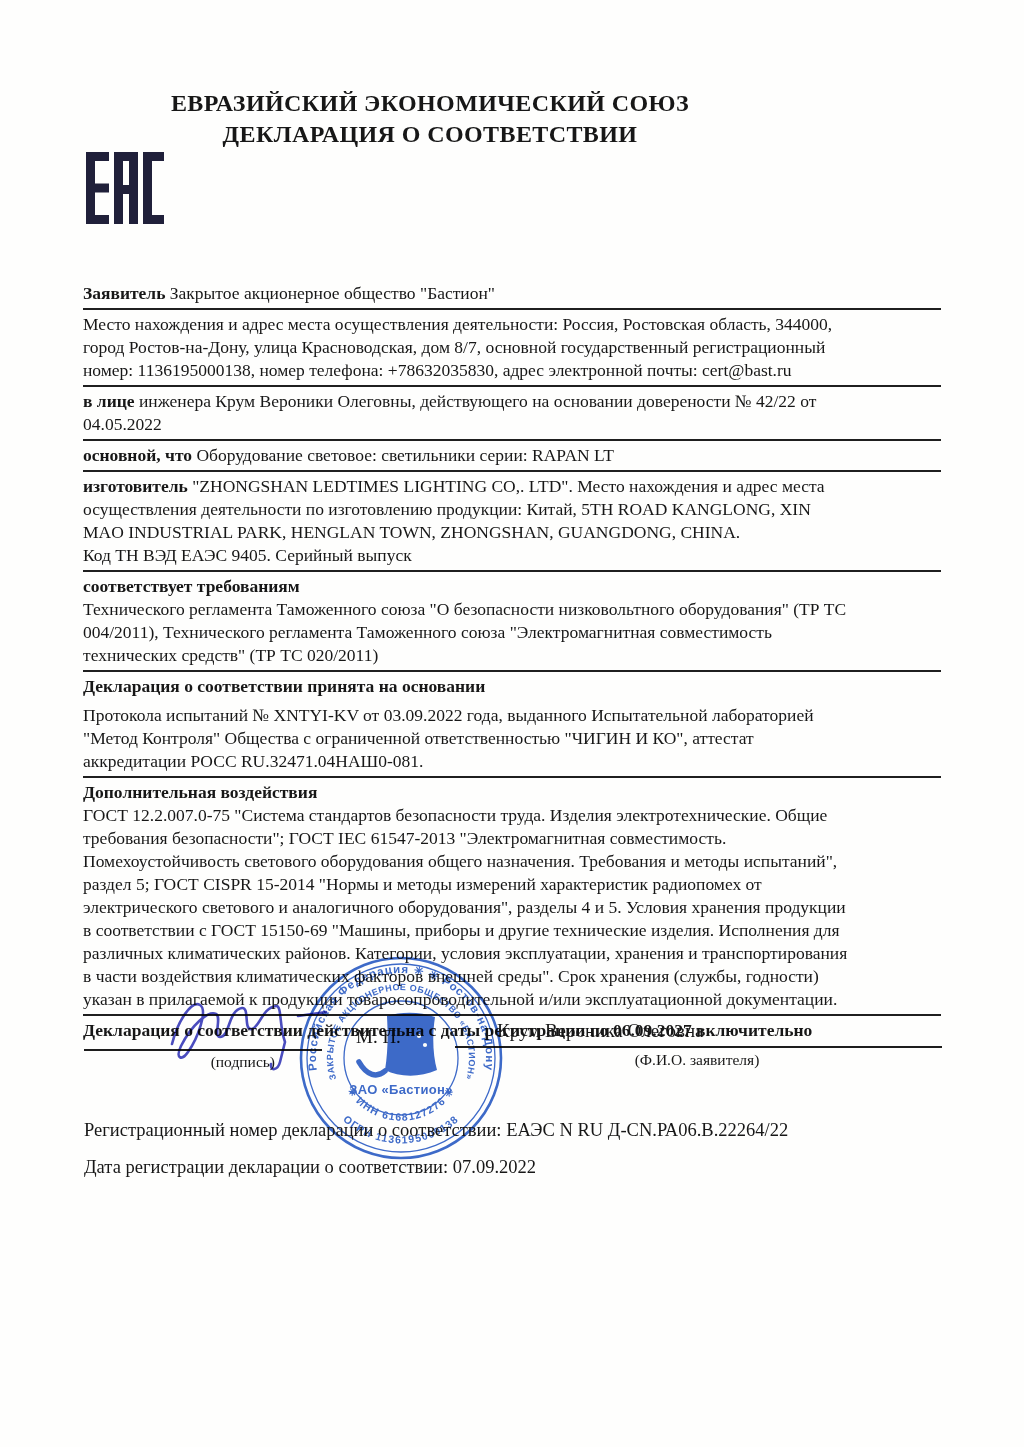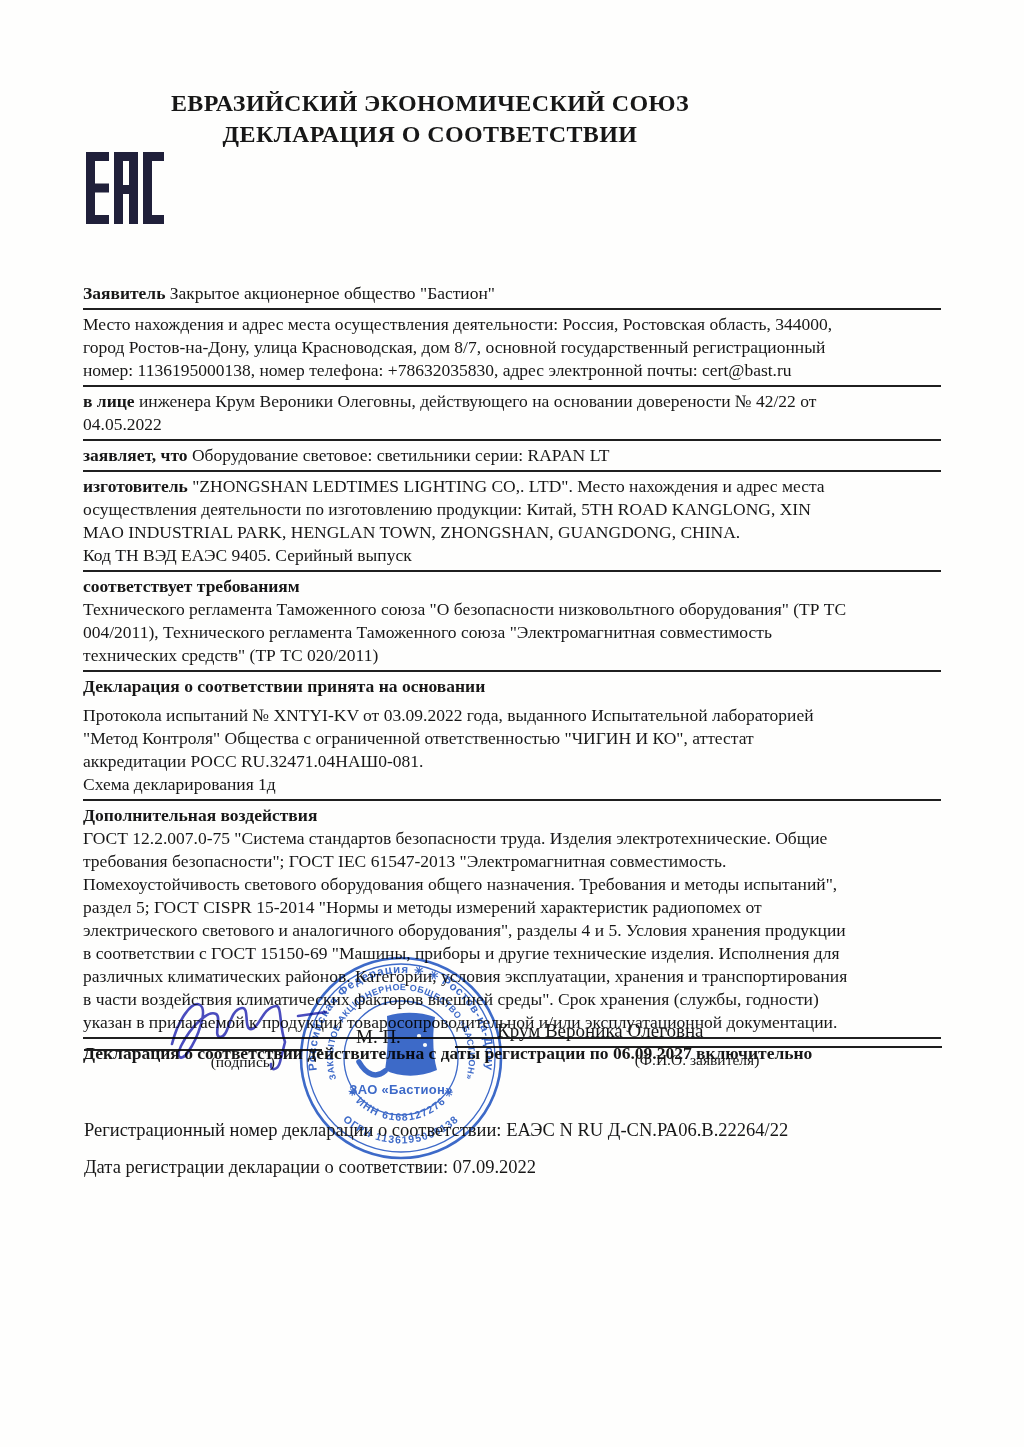--- a/index.html
+++ b/index.html
@@ -81,21 +81,21 @@
 город Ростов-на-Дону, улица Красноводская, дом 8/7, основной государственный регистрационный
 номер: 1136195000138, номер телефона: +78632035830, адрес электронной почты: cert@bast.ru</span>
     </div>
 
     <div class="sec">
       <span class="b">в лице</span><span class="prewrap"> инженера Крум Вероники Олеговны, действующего на основании доверености № 42/22 от
 04.05.2022</span>
     </div>
 
     <div class="sec">
-      <span class="b">заявляет, что</span><span class="prewrap"> Оборудование световое: светильники серии: RAPAN LT</span>
+      <span class="b">основной, что</span><span class="prewrap"> Оборудование световое: светильники серии: RAPAN LT</span>
     </div>
 
     <div class="sec">
       <div><span class="b">изготовитель</span><span class="prewrap"> "ZHONGSHAN LEDTIMES LIGHTING CO,. LTD". Место нахождения и адрес места
 осуществления деятельности по изготовлению продукции: Китай, 5TH ROAD KANGLONG, XIN
 MAO INDUSTRIAL PARK, HENGLAN TOWN, ZHONGSHAN, GUANGDONG, CHINA.</span></div>
       <div>Код ТН ВЭД ЕАЭС 9405. Серийный выпуск</div>
     </div>
 
     <div class="sec">
@@ -103,21 +103,20 @@
       <div class="prewrap">Технического регламента Таможенного союза "О безопасности низковольтного оборудования" (ТР ТС
 004/2011), Технического регламента Таможенного союза "Электромагнитная совместимость
 технических средств" (ТР ТС 020/2011)</div>
     </div>
 
     <div class="sec">
       <div class="b gap-after">Декларация о соответствии принята на основании</div>
       <div class="prewrap">Протокола испытаний № XNTYI-KV от 03.09.2022 года, выданного Испытательной лабораторией
 "Метод Контроля" Общества с ограниченной ответственностью "ЧИГИН И КО", аттестат
 аккредитации РОСС RU.32471.04НАШ0-081.</div>
-      <div>Схема декларирования 1д</div>
     </div>
 
     <div class="sec">
       <div class="b">Дополнительная воздействия</div>
       <div class="prewrap">ГОСТ 12.2.007.0-75 "Система стандартов безопасности труда. Изделия электротехнические. Общие
 требования безопасности"; ГОСТ IEC 61547-2013 "Электромагнитная совместимость.
 Помехоустойчивость светового оборудования общего назначения. Требования и методы испытаний",
 раздел 5; ГОСТ CISPR 15-2014 "Нормы и методы измерений характеристик радиопомех от
 электрического светового и аналогичного оборудования", разделы 4 и 5. Условия хранения продукции
 в соответствии с ГОСТ 15150-69 "Машины, приборы и другие технические изделия. Исполнения для

